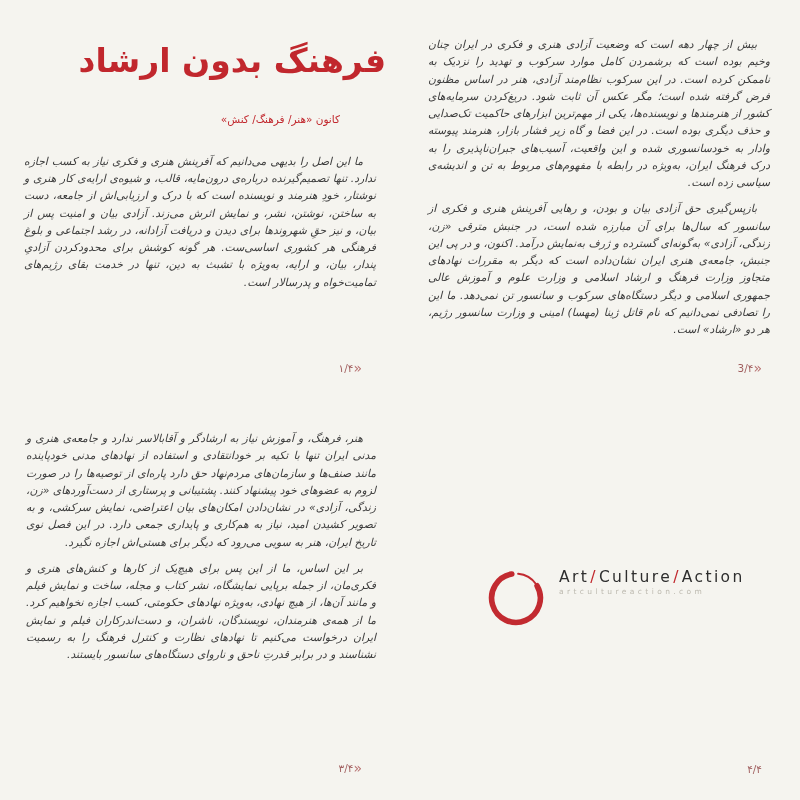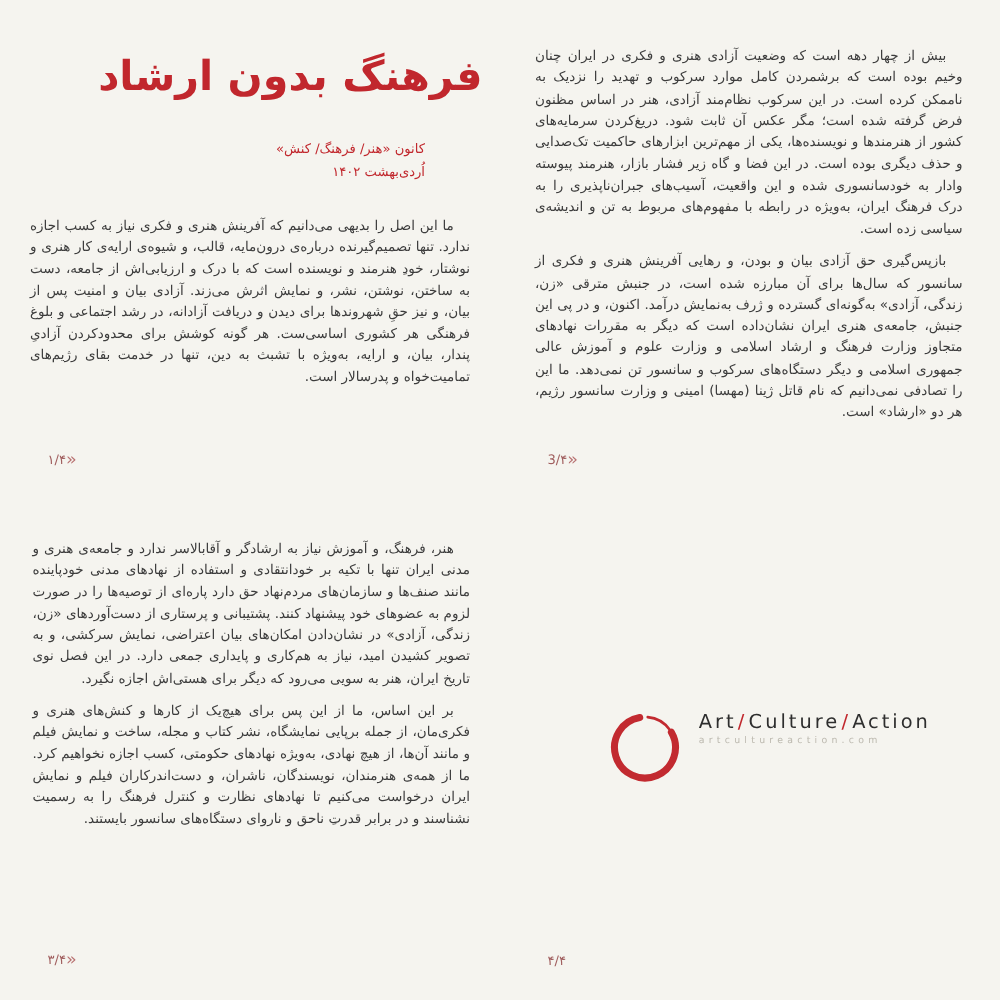--- a/index.html
+++ b/index.html
@@ -38,29 +38,30 @@
   .text-block{direction:rtl;}
   .body-par{
     direction:rtl;
     text-align:justify;
     text-align-last:right;
     text-indent:13px;
     font-size:10.8px;
     line-height:1.6;
     margin:0 0 9px 0;
     color:#3c3c3c;
+    font-style:italic;
   }
   .page1-text{margin:24px 24px 0 24px;}
   .page2-text{margin:36px 30px 0 28px;}
   .page3-text{margin:30px 24px 0 26px;}
 
   
   .page-footer{
     position:absolute;bottom:25px;left:38px;right:38px;
-    display:flex;justify-content:flex-start;align-items:center;
+    display:flex;justify-content:flex-end;align-items:center;
   }
   .page-num{
     font-size:10.5px;color:#a05e5e;direction:rtl;letter-spacing:.5px;
   }
   .next-arrow{
     font-size:14px;color:#b87272;cursor:pointer;line-height:1;
   }
 
   
   .logo-block{
@@ -86,21 +87,20 @@
 </style>
 </head>
 <body>
 
 <div class="canvas">
 
   <section class="page">
     <h1 class="cover-title">فرهنگ بدون ارشاد</h1>
     <div class="cover-byline">
       <span>کانون «هنر/ فرهنگ/ کنش»</span>
-      <span class="date">اُردی‌بهشت ۱۴۰۲</span>
     </div>
     <div class="text-block page1-text">
       <p class="body-par">ما این اصل را بدیهی می‌دانیم که آفرینش هنری و فکری نیاز به کسب اجازه ندارد. تنها تصمیم‌گیرنده درباره‌ی درون‌مایه، قالب، و شیوه‌ی ارایه‌ی کار هنری و نوشتار، خودِ هنرمند و نویسنده است که با درک و ارزیابی‌اش از جامعه، دست به ساختن، نوشتن، نشر، و نمایش اثرش می‌زند. آزادی بیان و امنیت پس از بیان، و نیز حقِ شهروندها برای دیدن و دریافت آزادانه، در رشد اجتماعی و بلوغ فرهنگی هر کشوری اساسی‌ست. هر گونه کوشش برای محدودکردن آزادیِ پندار، بیان، و ارایه، به‌ویژه با تشبث به دین، تنها در خدمت بقای رژیم‌های تمامیت‌خواه و پدرسالار است.</p>
     </div>
     <div class="page-footer">
       <span class="page-num">۱/۴</span>
       <span class="next-arrow">»</span>
     </div>
   </section>
 

